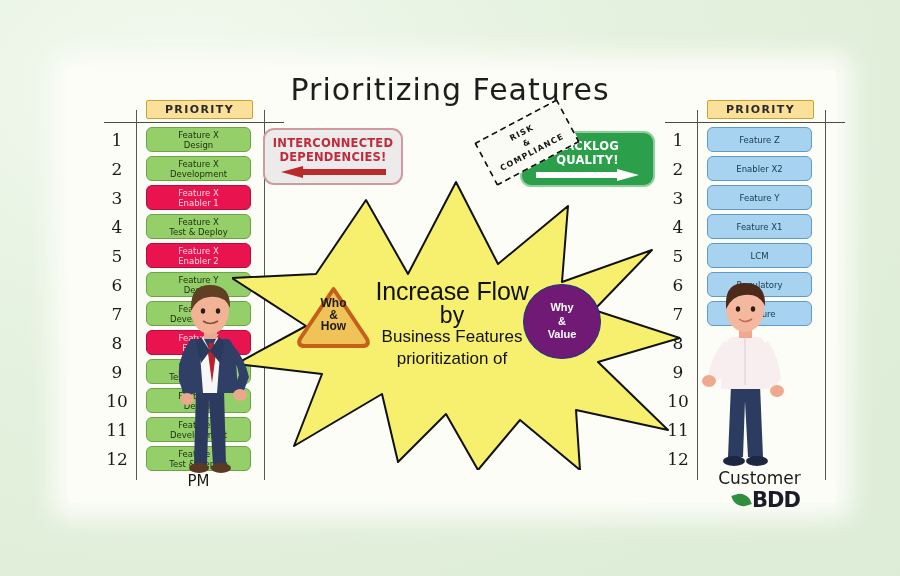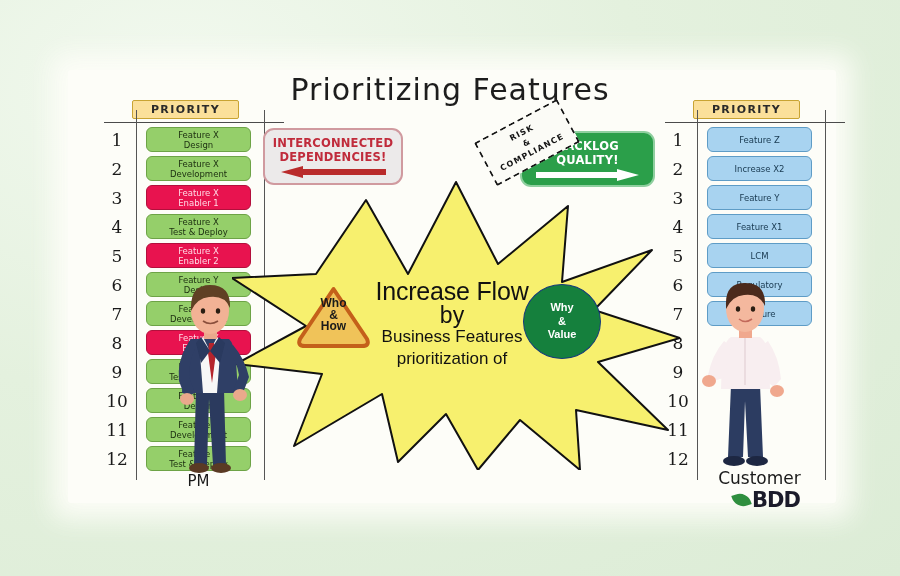--- a/index.html
+++ b/index.html
@@ -27,21 +27,21 @@
     font-size:30px;letter-spacing:1px;color:#1d1d1d;
     white-space:nowrap;
   }
 
   
   .col{position:absolute;top:100px;}
   .col.left{left:104px;}
   .col.right{left:665px;}
 
   .prio-badge{
-    position:absolute;top:0;left:28px;
+    position:absolute;top:0;left:42px;
     width:105px;height:17px;line-height:17px;text-align:center;
     background:#fbe09a;border:1px solid #c9a433;
     font-family:"DejaVu Sans", sans-serif;
     font-size:11px;font-weight:bold;letter-spacing:1.4px;color:#2a2a2a;
     border-radius:2px;
   }
   .hrule{position:absolute;top:22px;left:0;width:180px;height:1px;background:#4b4b4b;}
   .vrule{position:absolute;top:10px;width:1px;height:370px;background:#555;}
   .vrule.v1{left:32px;}
   .vrule.v2{left:160px;}
@@ -123,21 +123,21 @@
   .who-tri{
     position:absolute;left:295px;top:285px;width:77px;height:64px;
   }
   .who-label{
     position:absolute;left:295px;top:298px;width:77px;text-align:center;
     font-family:"Liberation Sans", sans-serif;font-size:12px;font-weight:bold;
     line-height:11.5px;color:#1a1a1a;
   }
   .why-circle{
     position:absolute;left:523px;top:284px;width:76px;height:73px;
-    border-radius:50%;background:#15803d;border:1px solid #173a7c;
+    border-radius:50%;background:#701a75;border:1px solid #173a7c;
     display:flex;align-items:center;justify-content:center;
   }
   .why-label{
     font-family:"Liberation Sans", sans-serif;font-size:11px;font-weight:bold;
     line-height:13.5px;color:#fff;text-align:center;
   }
 
   
   .person{position:absolute;}
   .pm{left:163px;top:281px;width:95px;height:200px;}
@@ -268,21 +268,21 @@
     <div class="rows" id="right-rows">
         <div class="row">
           <div class="rnum">1</div>
           <div class="card blue">
             <span class="l1">Feature Z</span>
           </div>
         </div>
         <div class="row">
           <div class="rnum">2</div>
           <div class="card blue">
-            <span class="l1">Increase X2</span>
+            <span class="l1">Enabler X2</span>
           </div>
         </div>
         <div class="row">
           <div class="rnum">3</div>
           <div class="card blue">
             <span class="l1">Feature Y</span>
           </div>
         </div>
         <div class="row">
           <div class="rnum">4</div>

